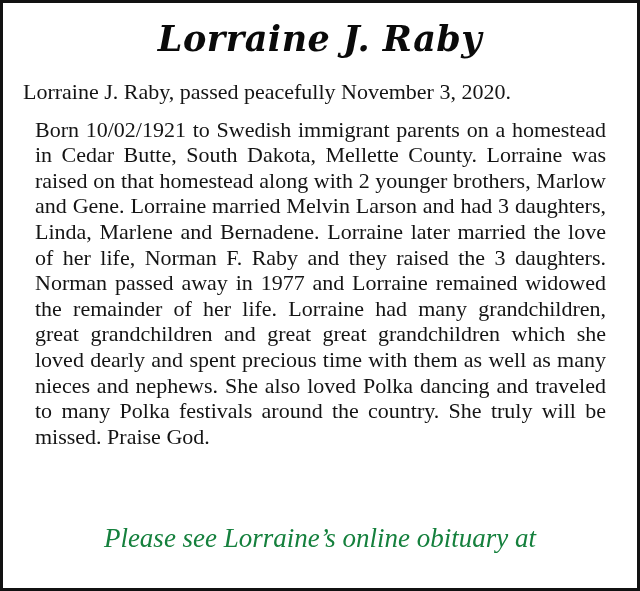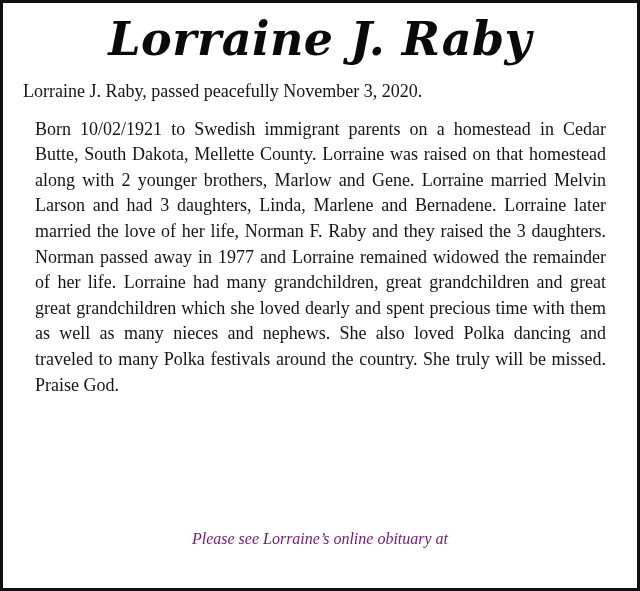--- a/index.html
+++ b/index.html
@@ -23,55 +23,55 @@
     }
     .title {
       position: absolute;
       left: 0;
       top: 4px;
       width: 634px;
       text-align: center;
       font-family: "DejaVu Serif", serif;
       font-style: italic;
       font-weight: bold;
-      font-size: 46px;
+      font-size: 35px;
       line-height: 64px;
       color: #0a0a0a;
       letter-spacing: 0.5px;
     }
     .body-text {
       position: absolute;
       left: 20px;
       top: 76px;
       width: 595px;
       font-family: "Liberation Serif", serif;
-      font-size: 18px;
+      font-size: 22px;
       line-height: 25.6px;
       color: #141414;
     }
     .lead {
       margin: 0 0 9px 0;
       text-align: left;
     }
     .main-para {
       margin: 12px;
       text-align: justify;
       text-align-last: left;
     }
     .footer-note {
       position: absolute;
       left: 0;
       top: 523px;
       width: 634px;
       text-align: center;
       font-family: "Liberation Serif", serif;
       font-style: italic;
-      font-size: 16px;
+      font-size: 27px;
       line-height: 25.5px;
-      color: #701a75;
+      color: #15803d;
     }
     .footer-note span {
       display: block;
     }
   </style>
 </head>
 <body>
 
 <div class="frame">
   <div class="title">Lorraine J. Raby</div>

